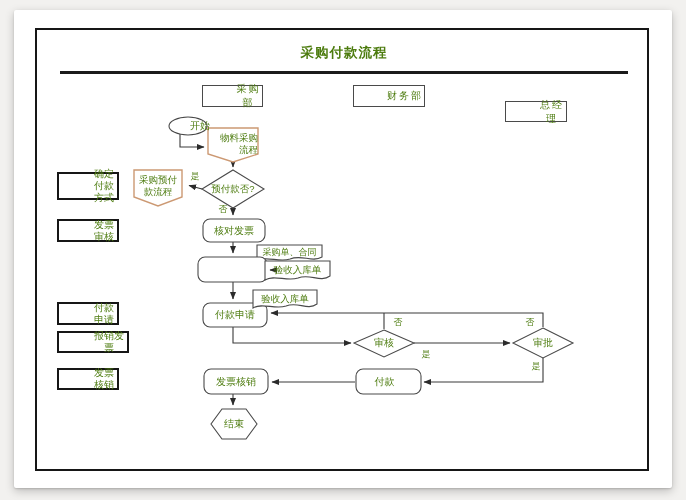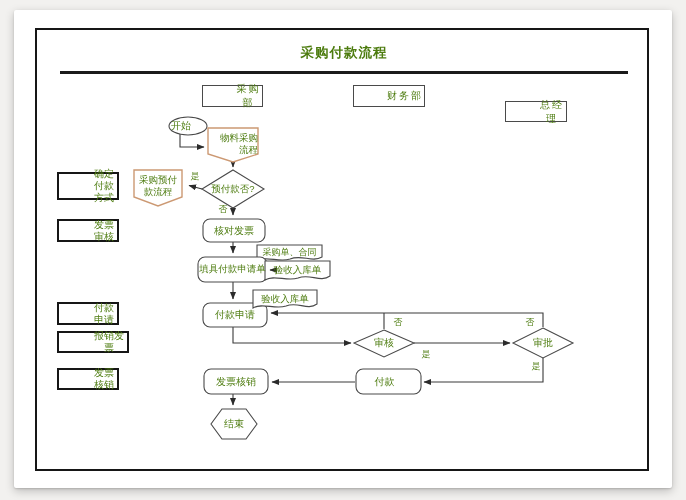--- a/index.html
+++ b/index.html
@@ -87,35 +87,34 @@
       <rect x="356" y="369" width="65" height="25" rx="7"></rect>
       <rect x="204" y="369" width="64" height="25" rx="7"></rect>
       <path d="M222,409 L246,409 L257,424 L246,439 L222,439 L211,424 Z"></path>
     </g>
 
     <g stroke="#3a3a3a" stroke-width="1.1" fill="none">
       <path d="M275,270 L270,270" marker-end="url(#arr)"></path>
     </g>
   </svg>
 
-  <div class="lbl" style="left:162px;top:118px;width:38px;height:16px;">开始</div>
+  <div class="lbl" style="left:170px;top:118px;width:38px;height:16px;padding-left:11px;">开始</div>
   <div class="lbl col f95" style="left:208px;top:131px;width:50px;height:26px;align-items:flex-end;">
     <span>物料采购</span>
     <span>流程</span>
   </div>
   <div class="lbl branch" style="left:188px;top:170px;">是</div>
   <div class="lbl f95" style="left:199px;top:183px;width:68px;height:12px;">预付款否?</div>
   <div class="lbl col f95" style="left:134px;top:173px;width:48px;height:26px;">
     <span>采购预付</span>
     <span>款流程</span>
   </div>
   <div class="lbl branch" style="left:216px;top:203px;">否</div>
   <div class="lbl" style="left:203px;top:219px;width:62px;height:23px;">核对发票</div>
   <div class="lbl f9" style="left:258px;top:246px;width:63px;height:13px;">采购单、合同</div>
-  <div class="lbl f95" style="left:196px;top:258px;width:73px;height:22px;">填具付款申请单</div>
   <div class="lbl f95" style="left:267px;top:263px;width:61px;height:13px;">验收入库单</div>
   <div class="lbl f95" style="left:255px;top:292px;width:60px;height:13px;">验收入库单</div>
   <div class="lbl" style="left:203px;top:303px;width:64px;height:24px;">付款申请</div>
   <div class="lbl branch" style="left:391px;top:316px;">否</div>
   <div class="lbl" style="left:354px;top:337px;width:60px;height:12px;">审核</div>
   <div class="lbl branch" style="left:419px;top:348px;">是</div>
   <div class="lbl branch" style="left:523px;top:316px;">否</div>
   <div class="lbl" style="left:513px;top:337px;width:60px;height:12px;">审批</div>
   <div class="lbl branch" style="left:529px;top:360px;">是</div>
   <div class="lbl" style="left:356px;top:369px;width:57px;height:25px;">付款</div>

